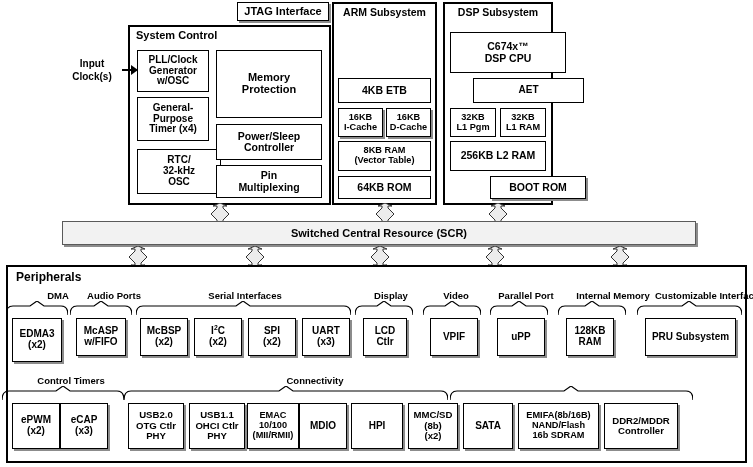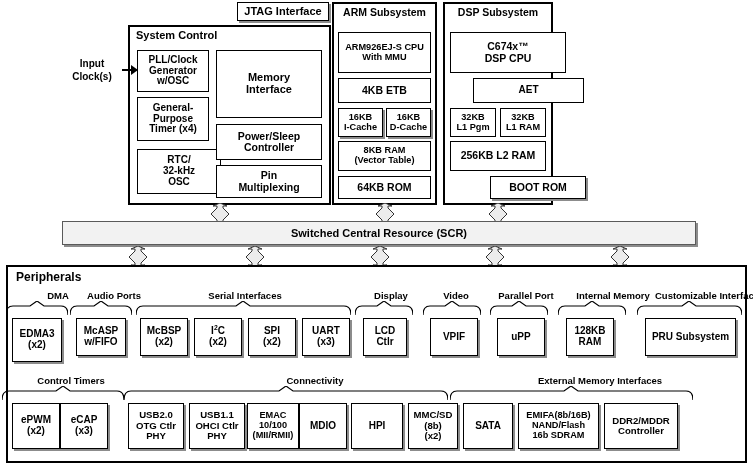--- a/index.html
+++ b/index.html
@@ -114,21 +114,21 @@
   </div>
 
   <div class="blk" style="left:137px;top:149px;width:84px;height:45px;font-size:10px;">
     <div><span>RTC/</span><br>
          <span>32-kHz</span><br>
          <span>OSC</span></div>
   </div>
 
   <div class="blk" style="left:216px;top:50px;width:106px;height:68px;font-size:11px;">
     <div><span>Memory</span><br>
-         <span>Interface</span></div>
+         <span>Protection</span></div>
   </div>
 
   <div class="blk" style="left:216px;top:124px;width:106px;height:36px;font-size:10.5px;">
     <div><span>Power/Sleep</span><br>
          <span>Controller</span></div>
   </div>
 
   <div class="blk" style="left:216px;top:165px;width:106px;height:33px;font-size:10.5px;">
     <div><span>Pin</span><br>
          <span>Multiplexing</span></div>
@@ -137,24 +137,20 @@
   <div class="lbl" style="left:62px;top:58px;width:60px;font-size:10px;line-height:1.25;">
     <span>Input</span><br>
     <span>Clock(s)</span>
   </div>
   <div class="arrow-line" style="left:122px;top:69px;width:12px;"></div>
   <div class="arrow-head" style="left:131px;top:65px;"></div>
 
   <div class="grp" style="left:332px;top:2px;width:105px;height:203px;"></div>
   <div class="grp-title" style="left:332px;top:6px;width:105px;text-align:center;font-size:10.5px;">ARM Subsystem</div>
 
-  <div class="blk" style="left:338px;top:32px;width:93px;height:41px;font-size:9.2px;">
-    <div><span>ARM926EJ-S CPU</span><br>
-         <span>With MMU</span></div>
-  </div>
 
   <div class="blk" style="left:338px;top:78px;width:93px;height:25px;font-size:10.5px;">
     <span>4KB ETB</span>
   </div>
 
   <div class="blk shadow" style="left:338px;top:108px;width:45px;height:29px;font-size:9.2px;">
     <div><span>16KB</span><br>
          <span>I-Cache</span></div>
   </div>
   <div class="blk shadow" style="left:386px;top:108px;width:45px;height:29px;font-size:9.2px;">
@@ -336,21 +332,20 @@
   <div class="blk shadow" style="left:566px;top:318px;width:48px;height:38px;font-size:10px;">
     <div><span>128KB</span><br>
          <span>RAM</span></div>
   </div>
   <div class="blk shadow" style="left:645px;top:318px;width:91px;height:38px;font-size:10px;">
     <span>PRU Subsystem</span>
   </div>
 
   <div class="lbl" style="left:16px;top:375px;width:110px;font-size:9.5px;">Control Timers</div>
   <div class="lbl" style="left:225px;top:375px;width:180px;font-size:9.5px;">Connectivity</div>
-  <div class="lbl" style="left:505px;top:375px;width:190px;font-size:9.5px;">External Memory Interfaces</div>
 
   <div class="brace" style="left:2px;top:386px;">
     <svg width="122" height="14" viewBox="0 0 122 14">
         <path d="M0 14 Q0 5 7 5 L54 5 L61 0 L68 5 L115 5 Q122 5 122 14" fill="none" stroke="#000" stroke-width="1.2"></path>
       </svg>
   </div>
   <div class="brace" style="left:124px;top:386px;">
     <svg width="324" height="14" viewBox="0 0 324 14">
         <path d="M0 14 Q0 5 7 5 L155 5 L162 0 L169 5 L317 5 Q324 5 324 14" fill="none" stroke="#000" stroke-width="1.2"></path>
       </svg>

